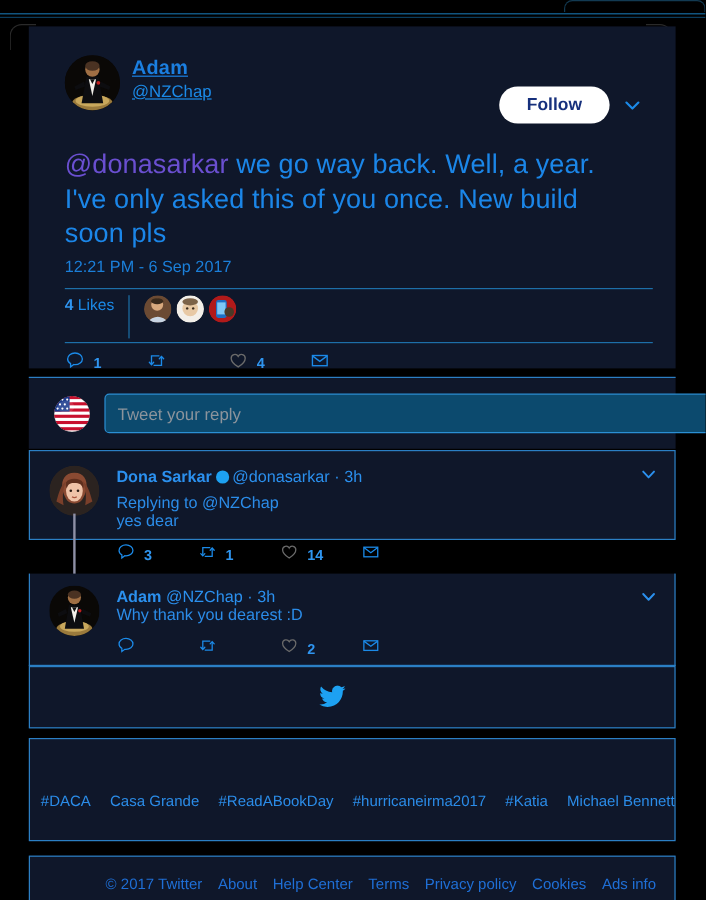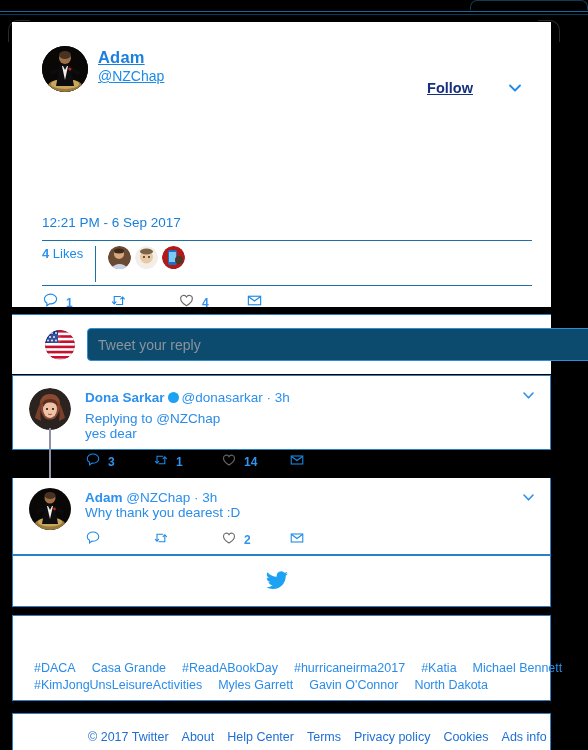--- a/index.html
+++ b/index.html
@@ -14,36 +14,36 @@
   
   .top-rule { position: absolute; left: 0; top: 11px; width: 588px; height: 1px; background: #16699e; }
   .top-rule2 { position: absolute; left: 0; top: 14px; width: 588px; height: 1px; background: #0b3c5c; }
   .top-pill { position: absolute; left: 470px; top: 0px; width: 118px; height: 10px;
               border: 1px solid #123a52; border-bottom: none; border-radius: 7px 7px 0 0; background: #000; }
   .corner-arc { position: absolute; width: 22px; height: 22px; border-top: 1px solid #2a2a2a; }
   .arc-l { left: 8px; top: 20px; border-left: 1px solid #2a2a2a; border-radius: 10px 0 0 0; }
   .arc-r { left: 538px; top: 20px; border-right: 1px solid #2a2a2a; border-radius: 0 10px 0 0; }
 
   
-  .card { position: absolute; left: 12px; width: 539px; background: #ffffff; border: 1px solid #2b7fc4; }
+  .card { position: absolute; left: 24px; width: 539px; background: #0f172a; border: 1px solid #2b7fc4; }
 
   
   #tweet-card { top: 22px; height: 285px; border: none; }
 
   .tw-head { position: absolute; left: 30px; top: 24px; display: flex; align-items: flex-start; }
   .avatar-main { width: 46px; height: 46px; border-radius: 50%; overflow: hidden; background: #0d0906;
                  position: relative; flex: none; }
   .names { margin-left: 10px; padding-top: 2px; }
   .dname { font-size: 16.5px; font-weight: bold; color: #1b7fe0; text-decoration: underline; letter-spacing: .2px;}
   .handle { font-size: 14px; color: #1b8ae8; text-decoration: underline; margin-top: 1px; }
 
   .follow-btn { position: absolute; right: 55px; top: 50px; width: 92px; height: 31px;
                 background: #ffffff; color: #16307c; border-radius: 16px; border: none;
                 font-size: 14.5px; font-weight: bold; font-family: "Liberation Sans", sans-serif;
-                display: flex; align-items: center; justify-content: center; cursor: pointer; text-decoration: underline; }
+                display: flex; align-items: center; justify-content: center; cursor: pointer; }
   .caret-main { position: absolute; right: 28px; top: 58px; width: 16px; height: 16px; }
 
   .tweet-text { position: absolute; left: 30px; top: 100px; width: 480px;
                 font-size: 22.5px; line-height: 29px; color: #1b86e8; letter-spacing: .1px; }
   .mention-purple { color: #6a4fd0; }
 
   .tweet-time { position: absolute; left: 30px; top: 193px; font-size: 13.5px; color: #1b7fd9; }
 
   .hrule { position: absolute; left: 30px; width: 490px; height: 1px; background: #1d6fa8; }
   #rule-a { top: 218px; }
@@ -141,20 +141,21 @@
     </div>
 
     <button class="follow-btn">Follow</button>
 
     <span class="caret-main">
       <svg viewBox="0 0 16 16" width="16" height="16">
         <path d="M3 5.5 L8 10.5 L13 5.5" fill="none" stroke="#1b8ae8" stroke-width="1.8" stroke-linecap="round" stroke-linejoin="round"></path>
       </svg>
     </span>
 
+    <div class="tweet-text"><span class="mention-purple">@donasarkar</span><span> we go way back. Well, a year. I've only asked this of you once. New build soon pls</span></div>
 
     <div class="tweet-time">12:21 PM - 6 Sep 2017</div>
 
     <div class="hrule" id="rule-a"></div>
 
     <div class="likes-row">
       <div class="likes-count"><b>4</b> <span>Likes</span></div>
       <div class="vdiv"></div>
       <div class="mini-avs">
         <div class="mini-av">
@@ -403,26 +404,20 @@
 
   <div class="card" id="trends-card"></div>
   <div class="trend-line" id="trend-row1">
     <span class="trend">#DACA</span>
     <span class="trend">Casa Grande</span>
     <span class="trend">#ReadABookDay</span>
     <span class="trend">#hurricaneirma2017</span>
     <span class="trend">#Katia</span>
     <span class="trend">Michael Bennett</span>
   </div>
-  <div class="trend-line" id="trend-row2">
-    <span class="trend">#KimJongUnsLeisureActivities</span>
-    <span class="trend">Myles Garrett</span>
-    <span class="trend">Gavin O'Connor</span>
-    <span class="trend">North Dakota</span>
-  </div>
 
   <div class="card" id="footer-card"></div>
   <div class="footer-links">
     <span class="flink">© 2017 Twitter</span>
     <span class="flink">About</span>
     <span class="flink">Help Center</span>
     <span class="flink">Terms</span>
     <span class="flink">Privacy policy</span>
     <span class="flink">Cookies</span>
     <span class="flink">Ads info</span>

